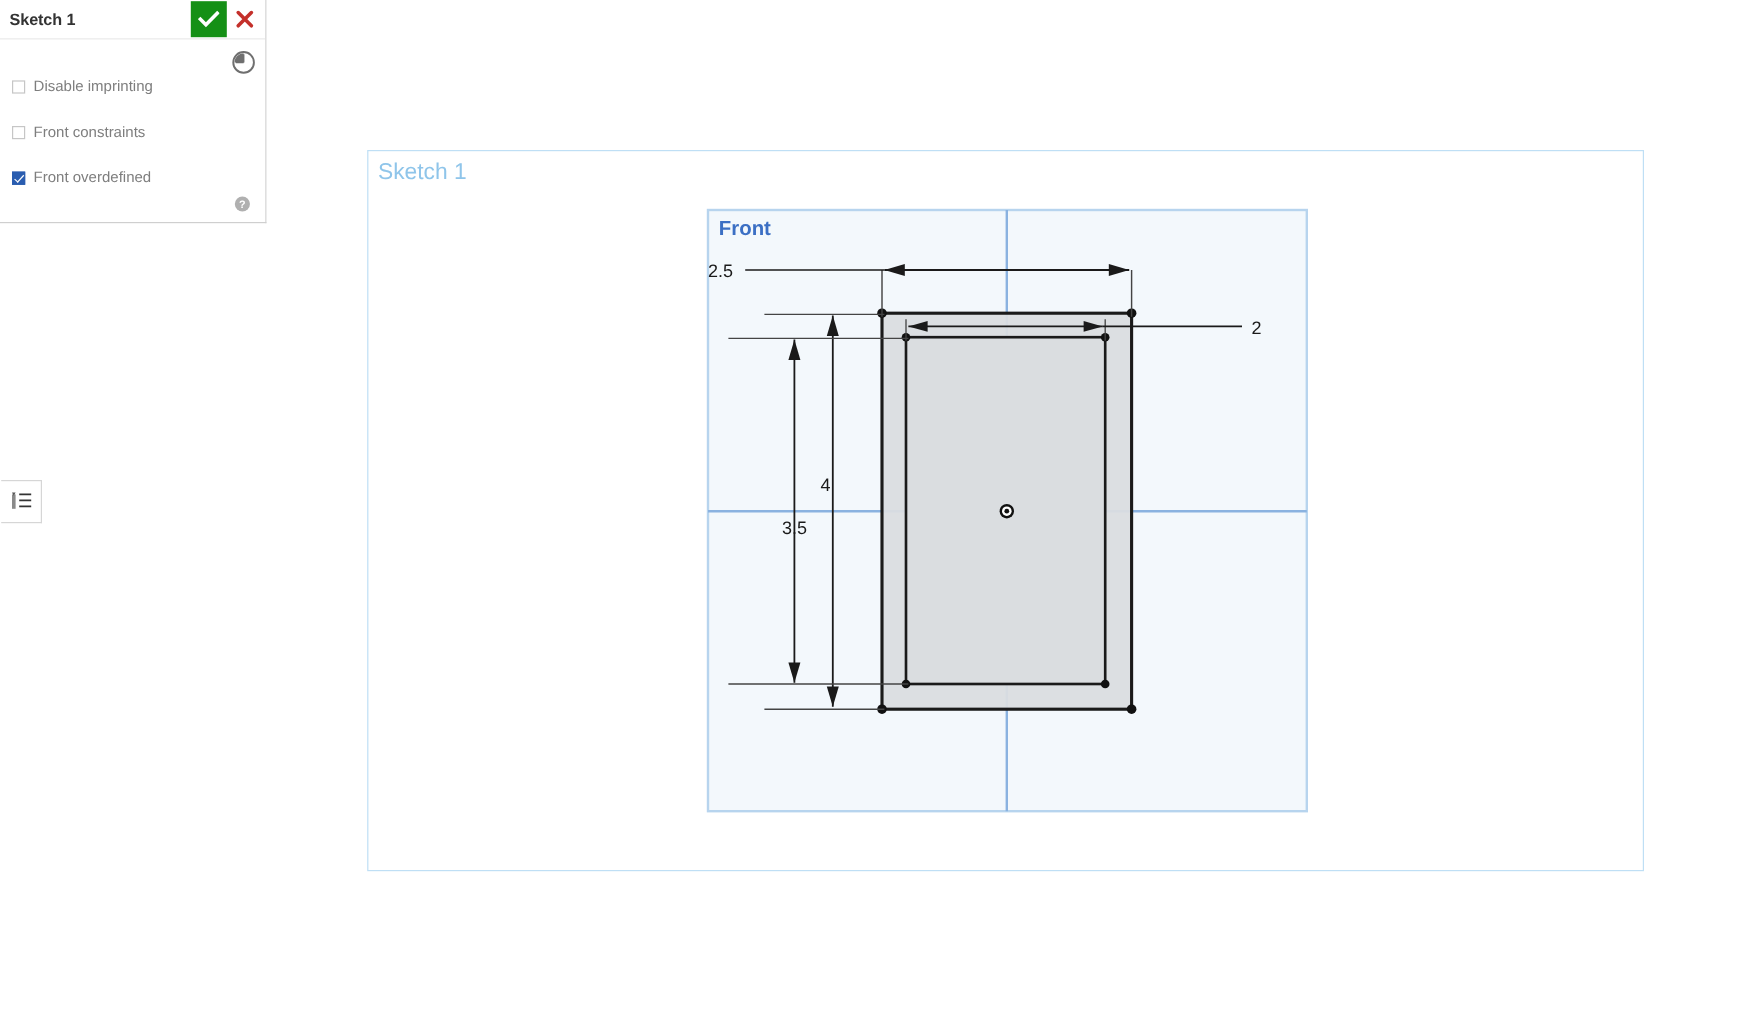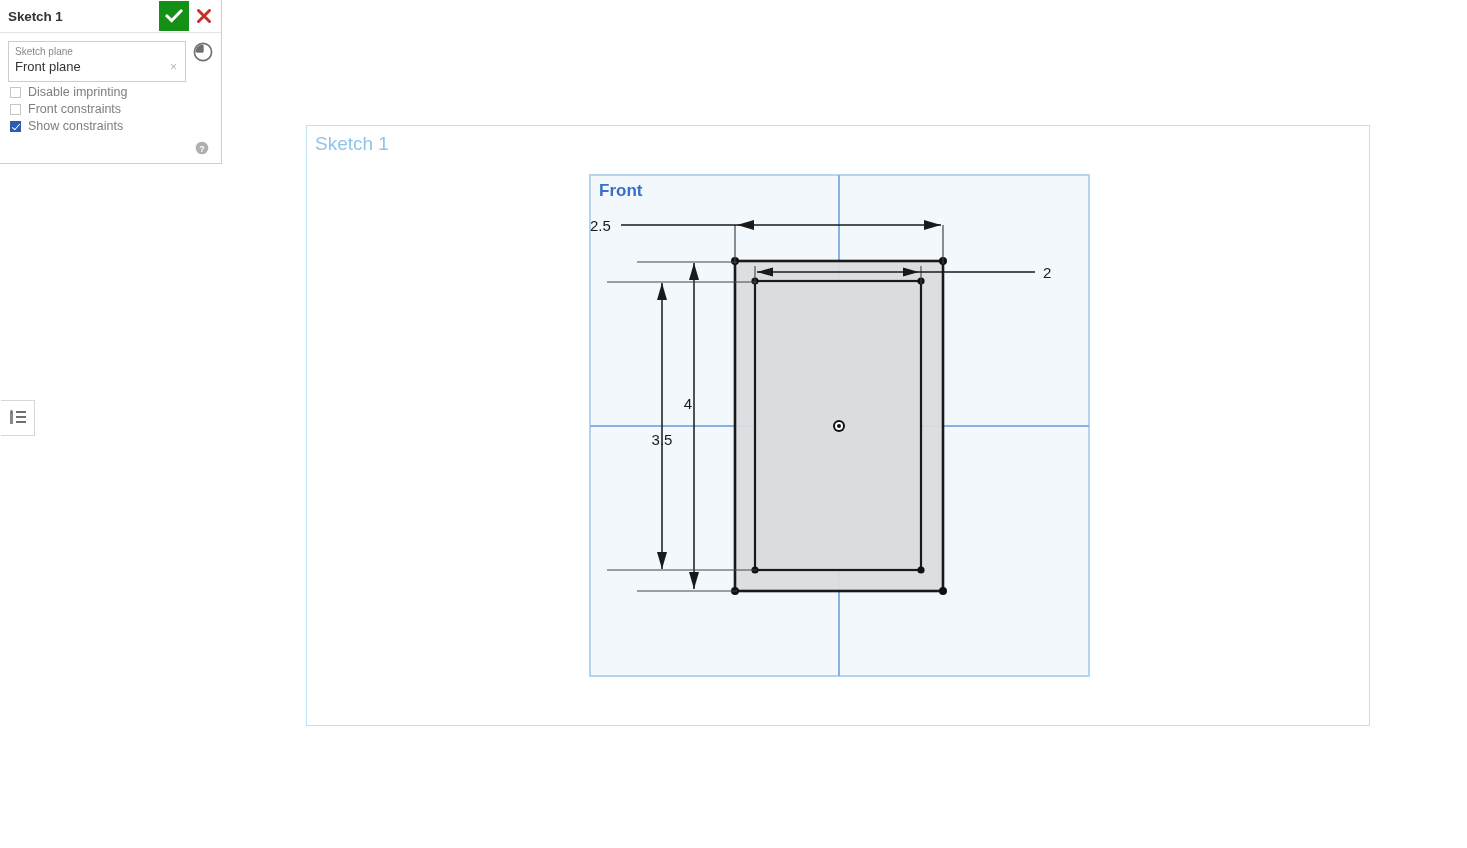--- a/index.html
+++ b/index.html
@@ -108,21 +108,21 @@
     right: 7px;
     top: 8px;
     width: 22px;
     height: 22px;
     cursor: pointer;
   }
 
   .check-row {
     display: flex;
     align-items: center;
-    margin-top: 3px;
+    margin-top: 24px;
     padding-left: 0px;
     cursor: pointer;
   }
   .cbox {
     width: 11px;
     height: 11px;
     box-sizing: border-box;
     border: 1px solid #c6c6c6;
     background: #ffffff;
     margin-right: 7px;
@@ -320,27 +320,20 @@
 
       <div id="cancel-button" class="title-btn">
         <svg width="16" height="16" viewBox="0 0 16 16">
           <path d="M2.5 2.5 L13.5 13.5 M13.5 2.5 L2.5 13.5" stroke="#c4302b" stroke-width="3" stroke-linecap="round"></path>
         </svg>
       </div>
     </div>
 
     <div id="dialog-body">
 
-      <div class="field-group">
-        <div class="field-label">Sketch plane</div>
-        <div class="field-row">
-          <div class="field-value">Front plane</div>
-          <div class="field-clear">×</div>
-        </div>
-      </div>
 
       <div id="plane-history-icon">
         <svg width="22" height="22" viewBox="0 0 22 22">
           <circle cx="11" cy="11" r="8.6" fill="none" stroke="#6f6f6f" stroke-width="1.6"></circle>
           <path d="M11 11 L11 3.4 A7.6 7.6 0 0 0 3.4 11 Z" fill="#6f6f6f"></path>
           <line x1="11" y1="11" x2="11" y2="4.2" stroke="#6f6f6f" stroke-width="1.4"></line>
           <line x1="11" y1="11" x2="4.5" y2="11" stroke="#6f6f6f" stroke-width="1.4"></line>
         </svg>
       </div>
 
@@ -349,21 +342,21 @@
         <div class="check-label">Disable imprinting</div>
       </div>
 
       <div class="check-row">
         <div class="cbox"></div>
         <div class="check-label">Front constraints</div>
       </div>
 
       <div class="check-row">
         <div class="cbox checked"></div>
-        <div class="check-label">Show constraints</div>
+        <div class="check-label">Front overdefined</div>
       </div>
 
       <div id="help-row">
         <div id="help-icon">
           <svg width="14" height="14" viewBox="0 0 14 14">
             <circle cx="7" cy="7" r="6.3" fill="#b0b0b0"></circle>
             <text x="7" y="10.5" text-anchor="middle" font-size="9" font-weight="bold" fill="#ffffff" font-family="Liberation Sans, sans-serif">?</text>
           </svg>
         </div>
       </div>

